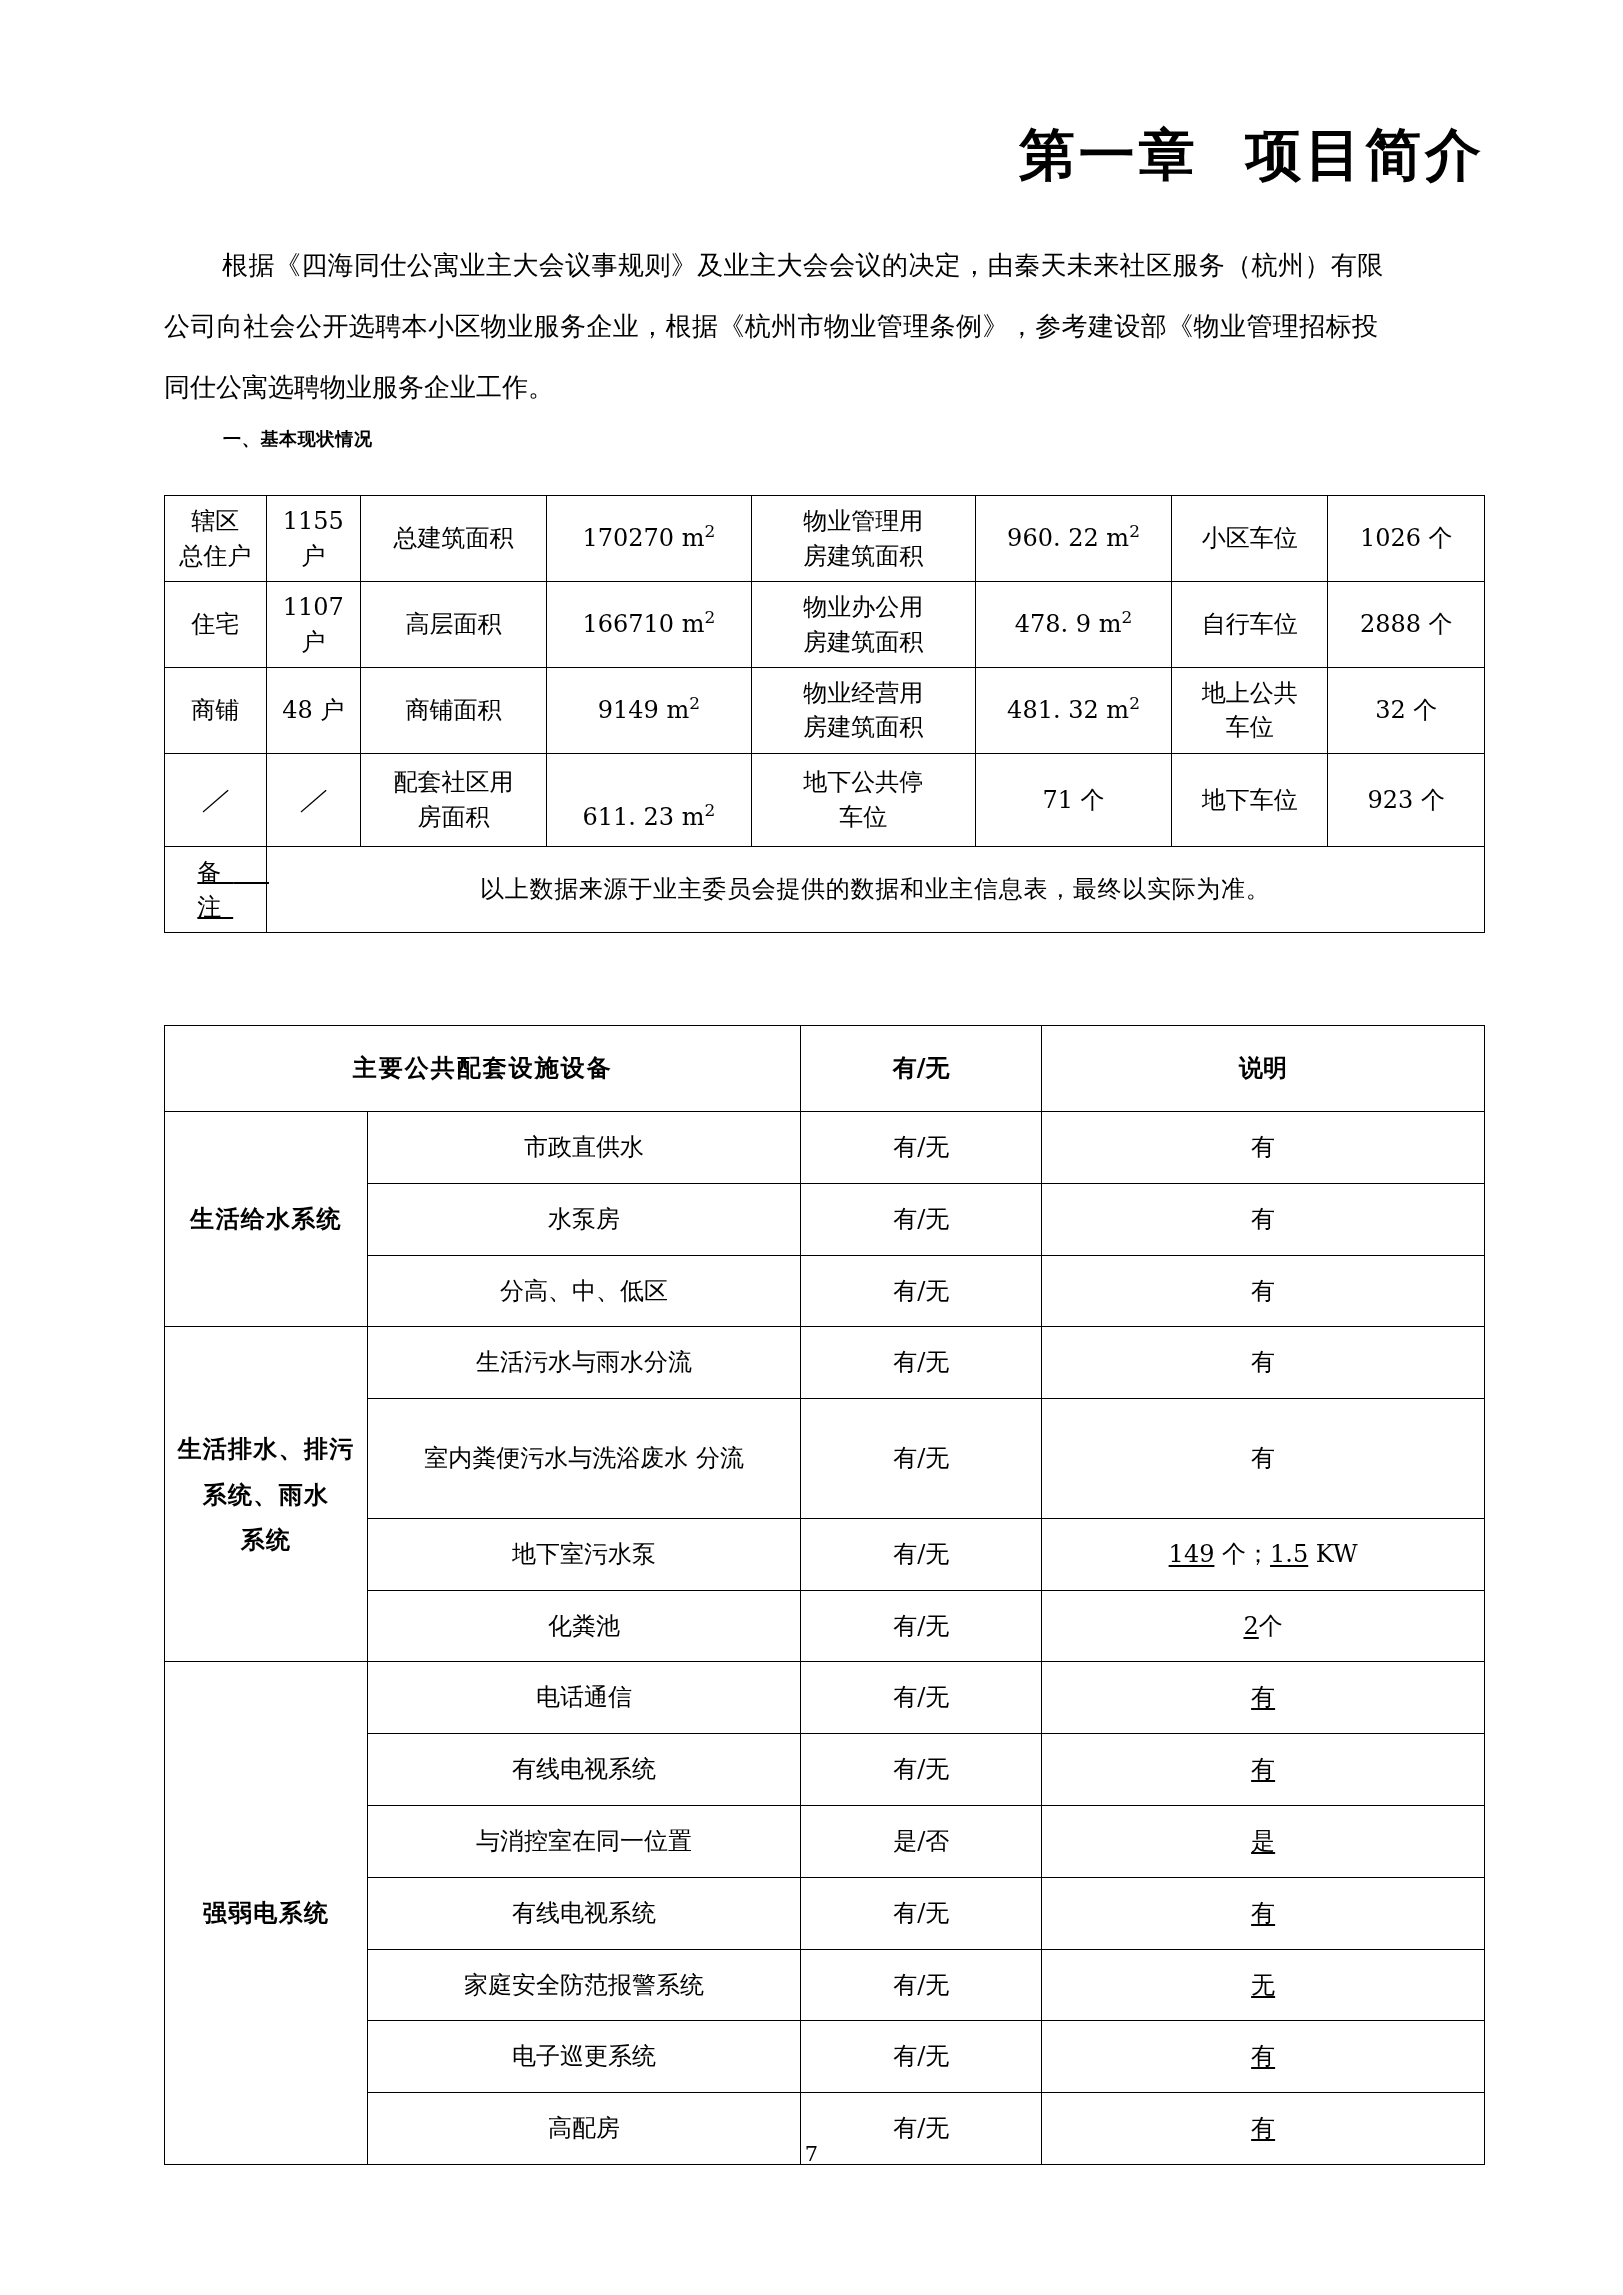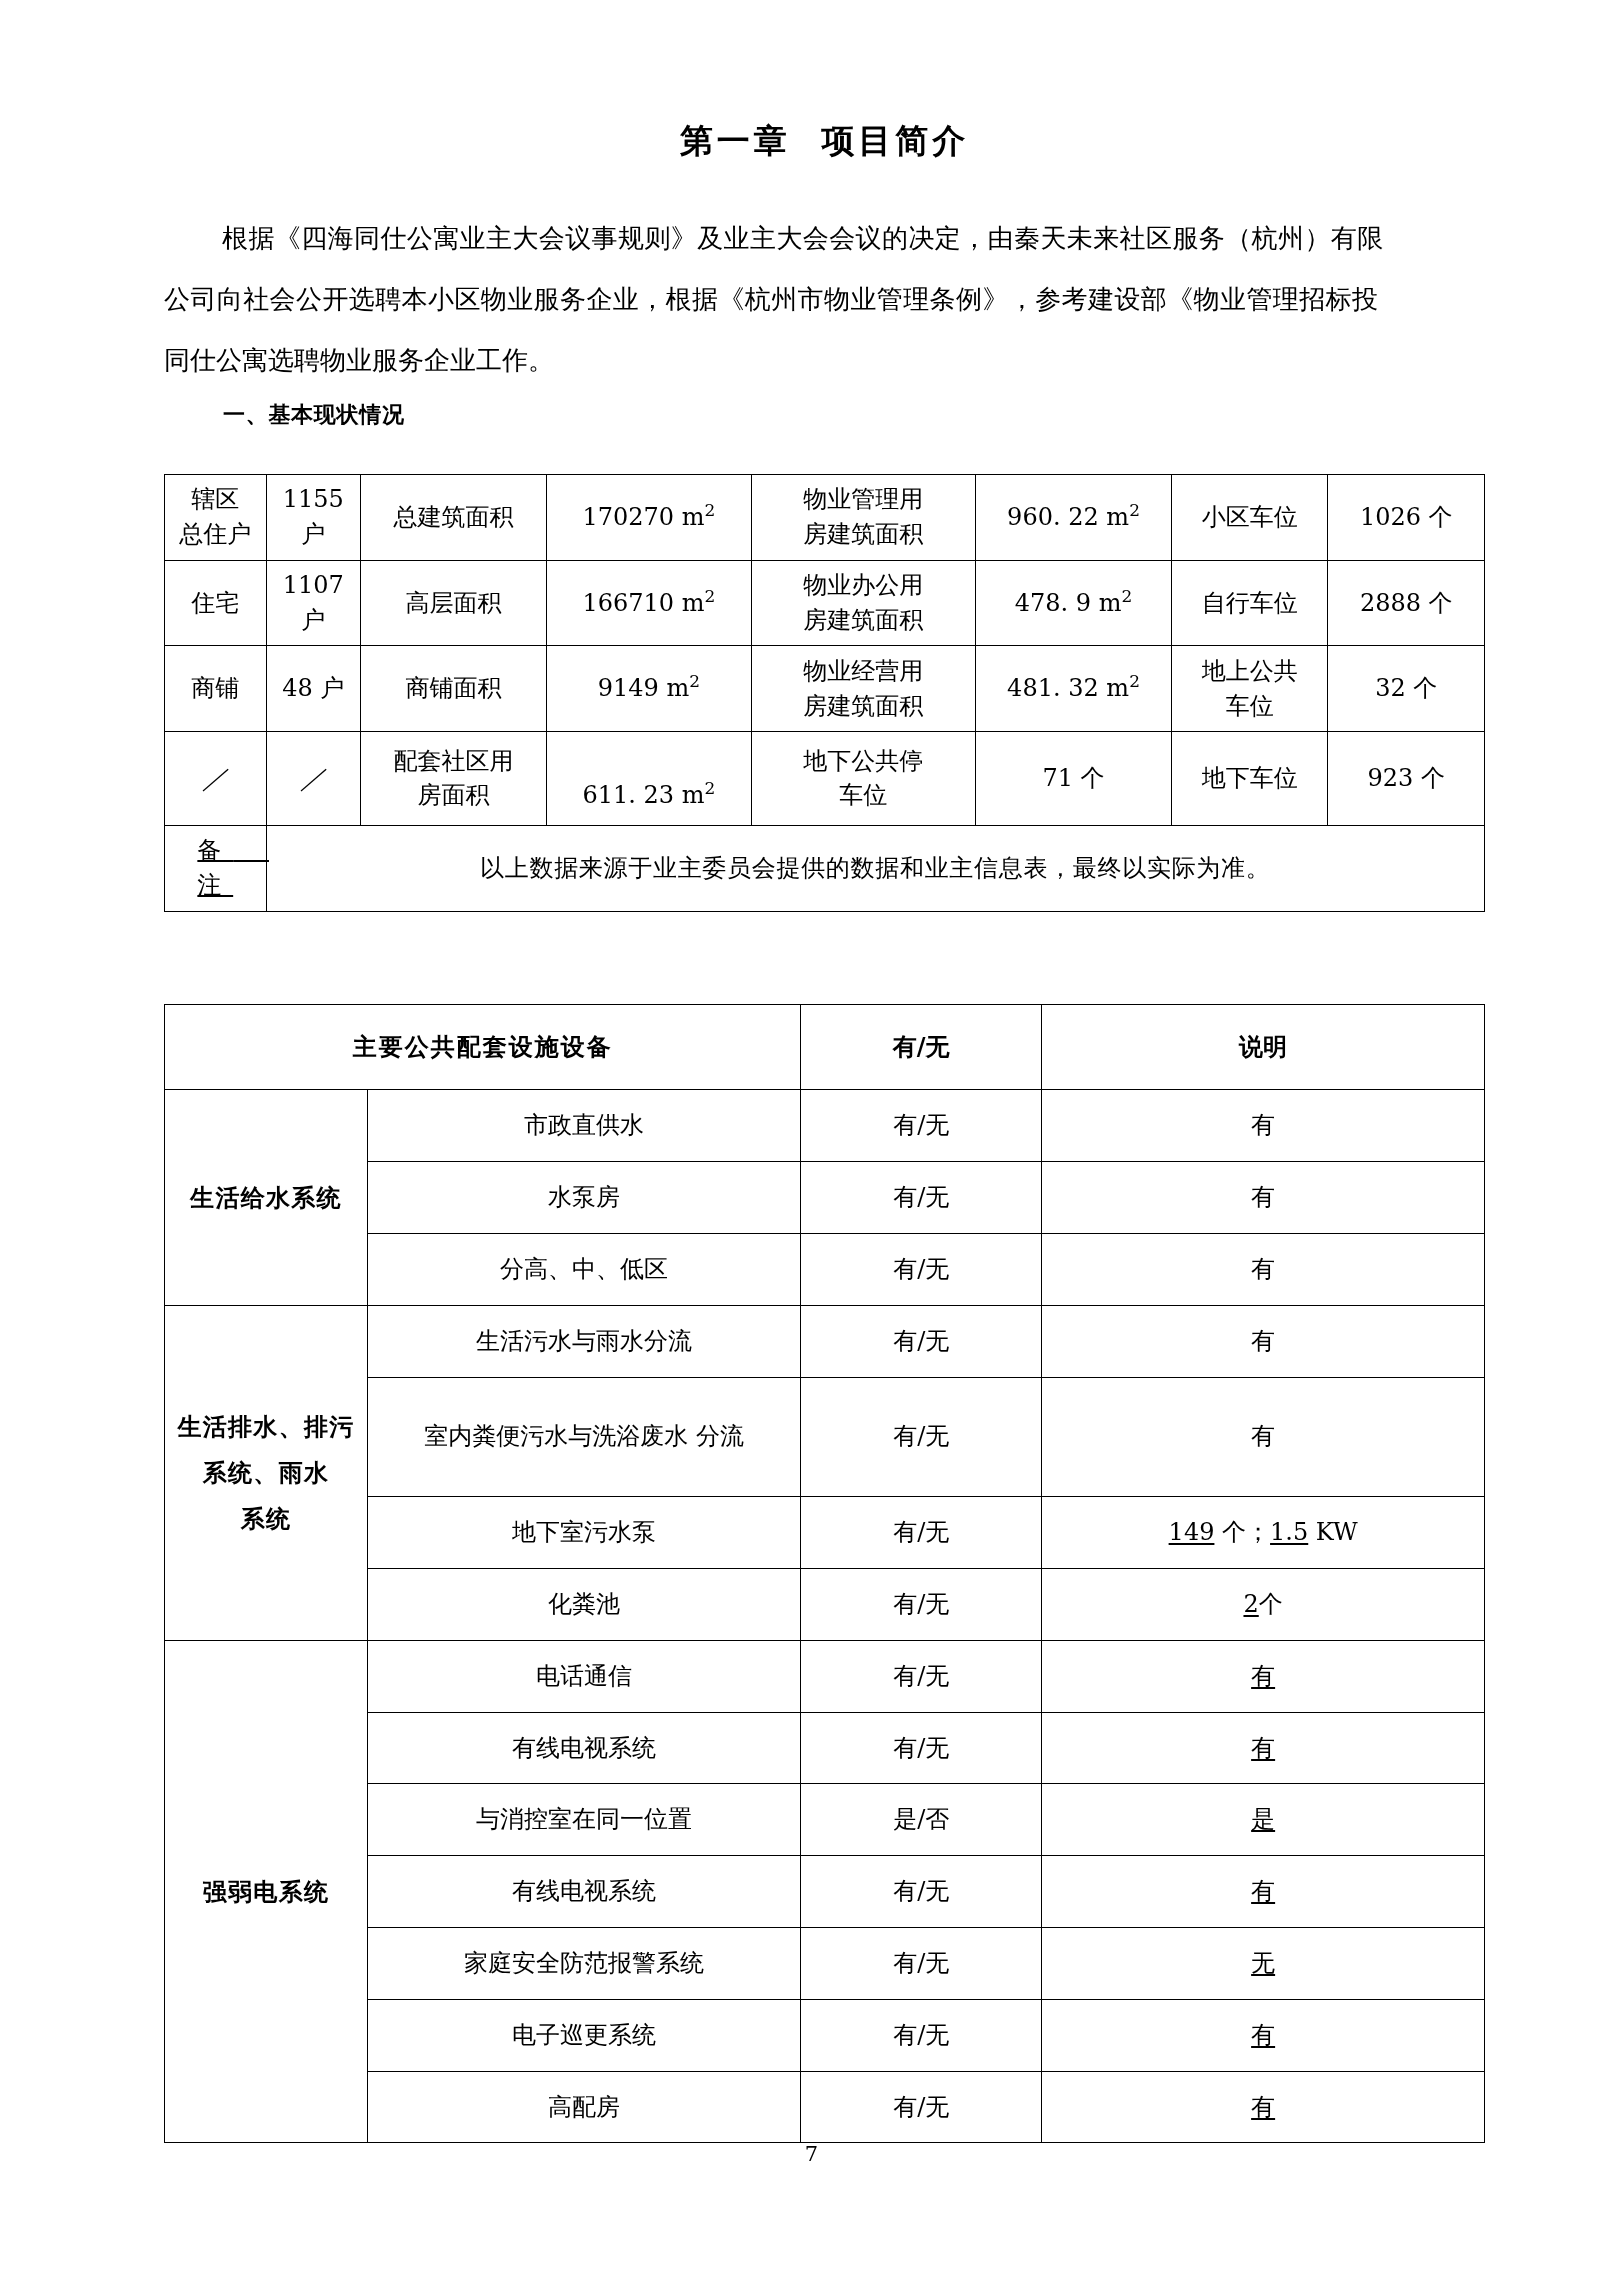--- a/index.html
+++ b/index.html
@@ -25,24 +25,24 @@
   }
   .content {
     position: absolute;
     left: 164px;
     top: 0;
     width: 1321px;
   }
 
   
   .doc-title {
-    text-align: center;
+    text-align: right;
     font-family: "DejaVu Serif", "Liberation Serif", serif;
     font-weight: bold;
-    font-size: 33px;
+    font-size: 56px;
     letter-spacing: 3.9px;
     margin-top: 121px;
     margin-bottom: 0;
     line-height: 1.2;
     white-space: pre;
   }
 
   
   .body-para {
     margin-top: 47px;
@@ -60,21 +60,21 @@
     text-indent: 58px;
   }
   .body-para .line.just {
     letter-spacing: 0.4px;
   }
 
   
   .section-heading {
     font-family: "DejaVu Serif", "Liberation Serif", serif;
     font-weight: bold;
-    font-size: 22px;
+    font-size: 18px;
     margin-top: 9.2px;
     margin-left: 59px;
     letter-spacing: 0.7px;
   }
 
   
   table.doc-table {
     border-collapse: collapse;
     width: 1321px;
     table-layout: fixed;

